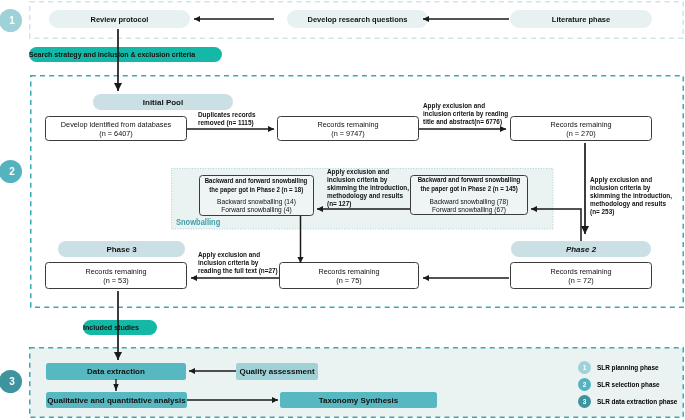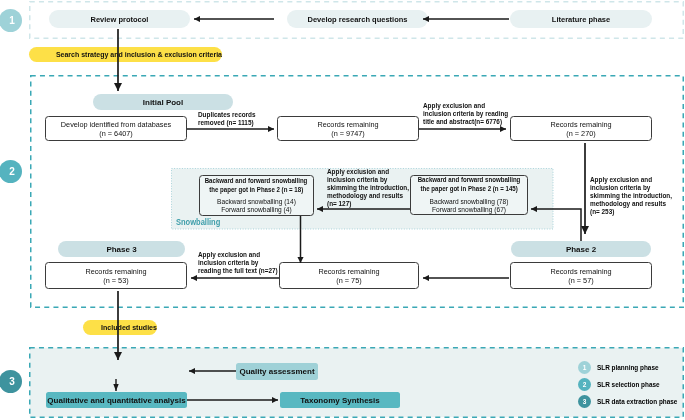--- a/index.html
+++ b/index.html
@@ -2,21 +2,21 @@
 <html><head>
 <meta charset="utf-8">
 <style>
   html,body{margin:0;padding:0;}
   body{width:685px;height:420px;background:#fff;font-family:"Liberation Sans",sans-serif;overflow:hidden;}
   #stage{position:relative;width:685px;height:420px;}
   .abs{position:absolute;box-sizing:border-box;}
   .hdr{background:#cbe0e4;border-radius:9px;display:flex;align-items:center;justify-content:center;font-weight:bold;font-size:8px;color:#111;}
   .box{background:#fff;border:1.5px solid #3b3b3b;border-radius:3.5px;display:flex;flex-direction:column;align-items:center;justify-content:center;font-size:7.3px;line-height:9px;color:#111;}
   .note{font-size:6.4px;font-weight:bold;color:#111;line-height:7.9px;z-index:5;}
-  .pill{background:#fde047;border-radius:8px;display:flex;align-items:center;justify-content:flex-end;font-weight:bold;font-size:7px;color:#111;}
+  .pill{background:#14b8a6;border-radius:8px;display:flex;align-items:center;justify-content:flex-start;font-weight:bold;font-size:7px;color:#111;}
   .circ{border-radius:50%;display:flex;align-items:center;justify-content:center;color:#fff;font-weight:bold;}
   .tealbox{background:#58b8c1;border-radius:2.5px;display:flex;align-items:center;justify-content:center;font-weight:bold;font-size:8px;color:#111;}
   .sbbox{white-space:nowrap;background:#eff5f5 !important;}
   .sbt{font-weight:bold;font-size:6.8px;line-height:1.3;transform:scaleX(0.9);}
   .sbl{font-size:6.6px;line-height:1.22;}
   svg{position:absolute;left:0;top:0;overflow:visible;}
 </style>
 </head>
 <body>
 
@@ -130,50 +130,53 @@
   <div class="abs box" style="left:45px;top:262px;width:142px;height:27px;">
     <span>Records remaining</span>
     <span>(n = 53)</span>
   </div>
 
   <div class="abs box" style="left:279px;top:262px;width:140px;height:27px;">
     <span>Records remaining</span>
     <span>(n = 75)</span>
   </div>
 
-  <div class="abs hdr" style="left:511px;top:241px;width:140px;height:16px;">
+  <div class="abs hdr" style="left:511px;top:241px;width:140px;height:16px;font-style:italic;">
       <span>Phase 2</span>
     </div>
   <div class="abs box" style="left:510px;top:262px;width:142px;height:27px;">
     <span>Records remaining</span>
-    <span>(n = 57)</span>
+    <span>(n = 72)</span>
   </div>
 
   <div class="abs pill" style="left:83px;top:320px;width:74px;height:15px;font-size:7.1px;">
       <span>Included studies</span>
     </div>
 
   <svg class="abs" style="left:29px;top:347px;width:655px;height:71px;" viewBox="0 0 655 71">
     <rect x="0.75" y="0.75" width="653.5" height="69.5" fill="#eaf2f2" stroke="#3aa8b5" stroke-width="1.5" stroke-dasharray="5 4.2"></rect>
   </svg>
 
   <div class="abs circ" style="left:-1px;top:370px;width:23px;height:23px;background:#3e939e;font-size:10px;">
     <span style="margin-left:3px">3</span>
   </div>
 
+  <div class="abs tealbox" style="left:46px;top:363px;width:140px;height:17px;">
+      <span>Data extraction</span>
+    </div>
 
   <div class="abs tealbox" style="left:236px;top:363px;width:82px;height:17px;background:#9fd1d7;">
       <span>Quality assessment</span>
     </div>
 
   <div class="abs tealbox" style="left:46px;top:392px;width:141px;height:16px;">
       <span>Qualitative and quantitative analysis</span>
     </div>
 
-  <div class="abs tealbox" style="left:280px;top:392px;width:120px;height:16px;">
+  <div class="abs tealbox" style="left:280px;top:392px;width:157px;height:16px;">
       <span>Taxonomy Synthesis</span>
     </div>
 
   <div class="abs" style="left:578px;top:361px;">
     <div style="display:flex;align-items:center;margin-bottom:4px;">
       <span class="circ" style="width:13px;height:13px;background:#9ed2d8;font-size:6.5px;flex:none;">
           <span>1</span>
         </span>
       <span style="margin-left:6px;font-size:8px;font-weight:bold;white-space:nowrap;display:inline-block;transform:scaleX(0.8);transform-origin:left center;">SLR planning phase</span>
     </div>

